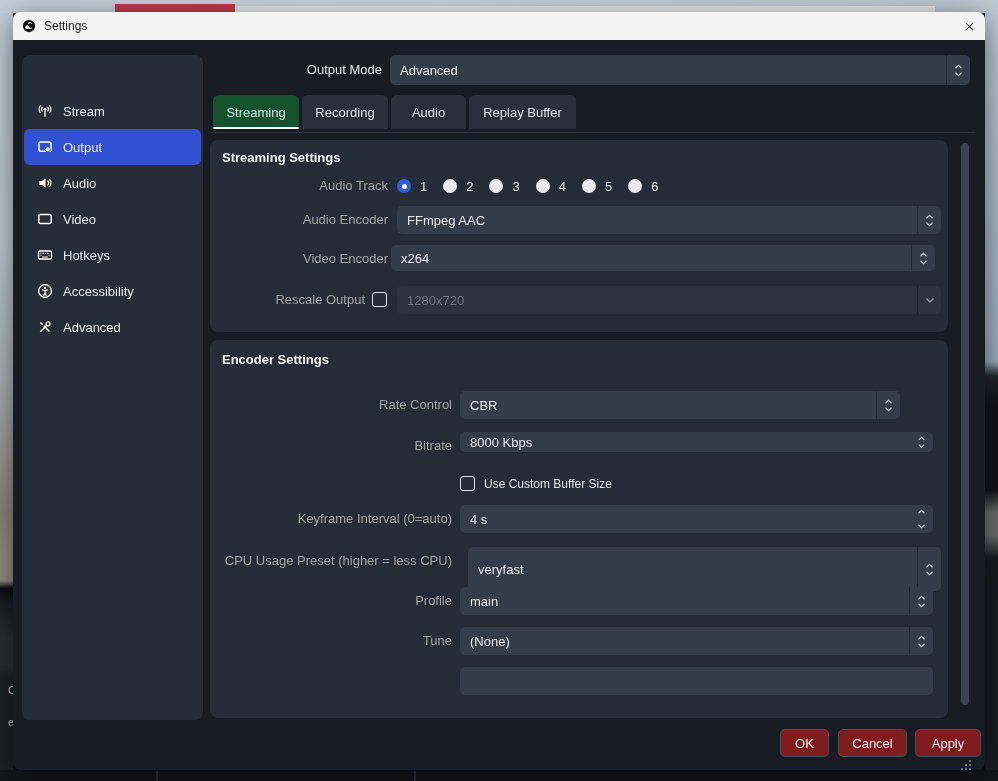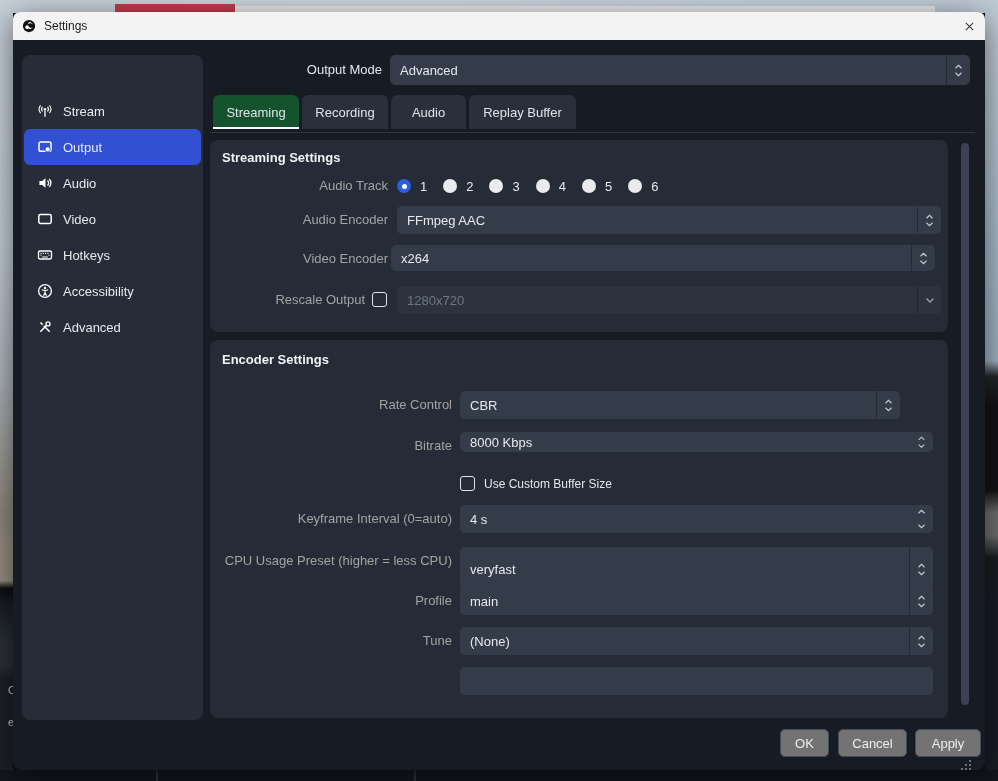--- a/index.html
+++ b/index.html
@@ -71,21 +71,21 @@
                     border-radius:50%;background:#fff;}
   .radio-num{color:#e7e9ee;font-size:13px;margin-right:7px;}
   
   .checkbox{position:absolute;width:15px;height:15px;border:1.6px solid #dde1e8;border-radius:3px;
             background:transparent;box-sizing:border-box;}
   .cb-label{position:absolute;color:#e4e7ec;font-size:12px;height:28px;line-height:28px;}
   
   .scrollbar{position:absolute;left:948px;top:131px;width:8px;height:562px;border-radius:4px;
              background:#3a4253;}
   
-  .btn{position:absolute;top:717px;height:28px;background:#737373;border:1px solid #474d59;
+  .btn{position:absolute;top:717px;height:28px;background:#7f1d1d;border:1px solid #474d59;
        border-radius:5px;color:#eceef2;font-size:13px;display:flex;align-items:center;
        justify-content:center;box-sizing:border-box;}
   .sizegrip{position:absolute;left:944px;top:744px;width:16px;height:16px;}
 </style>
 </head>
 <body>
 
 <div class="stage">
 
   <div class="bd-top"></div>
@@ -295,21 +295,21 @@
           <svg width="9" height="6" viewBox="0 0 10 7">
               <path d="M1.5 5L5 1.5 8.5 5" stroke="#c6cad2" stroke-width="1.4" fill="none"></path>
             </svg>
           <svg width="9" height="6" viewBox="0 0 10 7">
               <path d="M1.5 2L5 5.5 8.5 2" stroke="#c6cad2" stroke-width="1.4" fill="none"></path>
             </svg>
         </span>
       </div>
 
       <div class="f-label" style="left:0;top:207px;width:242px">CPU Usage Preset (higher = less CPU)</div>
-      <div class="combo" style="left:250px;top:207px;width:473px;height:44px">
+      <div class="combo" style="left:258px;top:207px;width:473px;height:44px">
         <span class="val">veryfast</span>
         <span class="spin">
           <svg width="9" height="6" viewBox="0 0 10 7">
               <path d="M1.5 5L5 1.5 8.5 5" stroke="#c6cad2" stroke-width="1.4" fill="none"></path>
             </svg>
           <svg width="9" height="6" viewBox="0 0 10 7">
               <path d="M1.5 2L5 5.5 8.5 2" stroke="#c6cad2" stroke-width="1.4" fill="none"></path>
             </svg>
         </span>
       </div>

